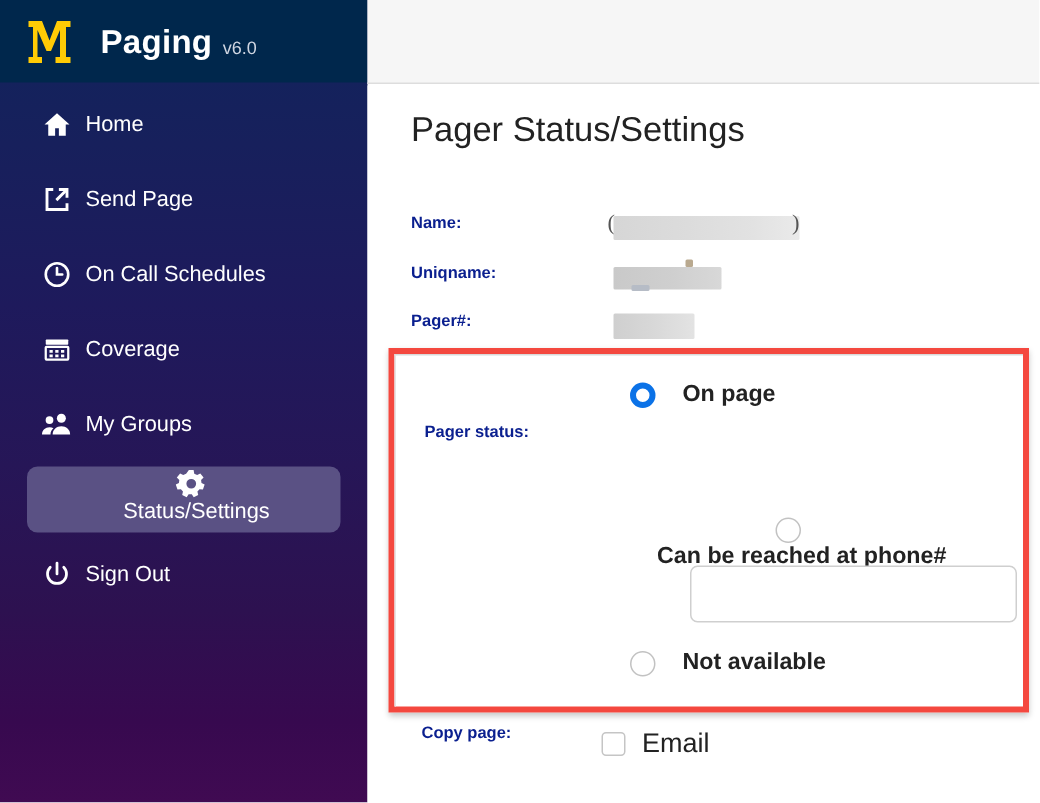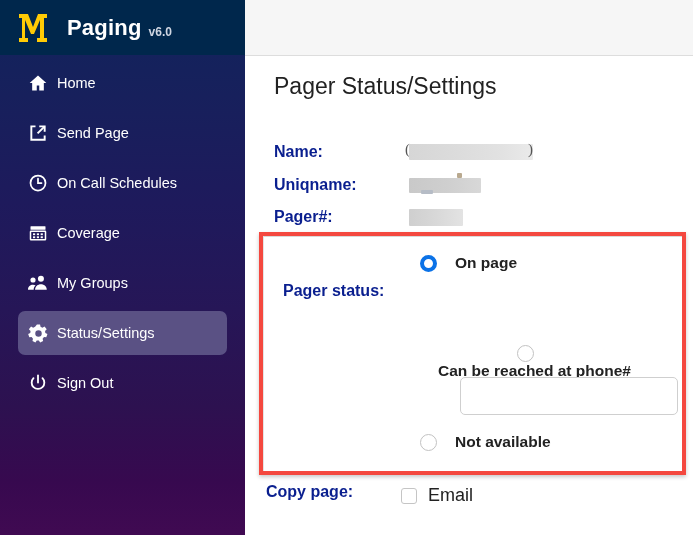--- a/index.html
+++ b/index.html
@@ -41,21 +41,21 @@
   .brand-title {
     color: #ffffff;
     font-size: 22px;
     font-weight: 700;
     letter-spacing: 0.2px;
     margin-left: 19px;
   }
   .brand-version {
     color: #cfd6e2;
     font-size: 12px;
-    font-weight: 700;
+    font-weight: 400;
     margin-left: 7px;
     position: relative;
     top: 4px;
   }
 
   #nav {
     position: absolute;
     left: 0; top: 55px;
     width: 245px;
   }
@@ -65,20 +65,21 @@
     align-items: center;
     height: 44px;
     margin: 6px 18px;
     padding-left: 9px;
     border-radius: 7px;
     cursor: pointer;
     user-select: none;
   }
   .nav-item.active {
     background: #5a5184;
+    flex-direction: column;
   }
   .nav-icon {
     width: 22px; height: 22px;
     flex: 0 0 auto;
     display: flex;
     align-items: center;
     justify-content: center;
   }
   .nav-icon svg { display: block; }
   .nav-label {
@@ -110,21 +111,21 @@
     font-size: 23px;
     color: #222222;
     font-weight: 400;
     white-space: nowrap;
   }
 
   .field-label {
     position: absolute;
     color: #0a1f8f;
     font-weight: 700;
-    font-size: 16px;
+    font-size: 11px;
     white-space: nowrap;
   }
 
   .redacted {
     position: absolute;
     border-radius: 1px;
   }
   .redacted.r-name {
     left: 164px; top: 87px;
     width: 124px; height: 16px;
@@ -211,21 +212,21 @@
     font-size: 14px;
     padding: 0 9px;
     outline: none;
     font-family: "Liberation Sans", sans-serif;
     color: #222;
   }
 
   
   #copy-row {
     position: absolute;
-    left: 21px; top: 426px;
+    left: 36px; top: 426px;
     display: flex;
     align-items: center;
   }
   .checkbox {
     width: 16px; height: 16px;
     border: 1.6px solid #c5c5c5;
     border-radius: 3px;
     background: #ffffff;
     flex: 0 0 auto;
     cursor: pointer;

